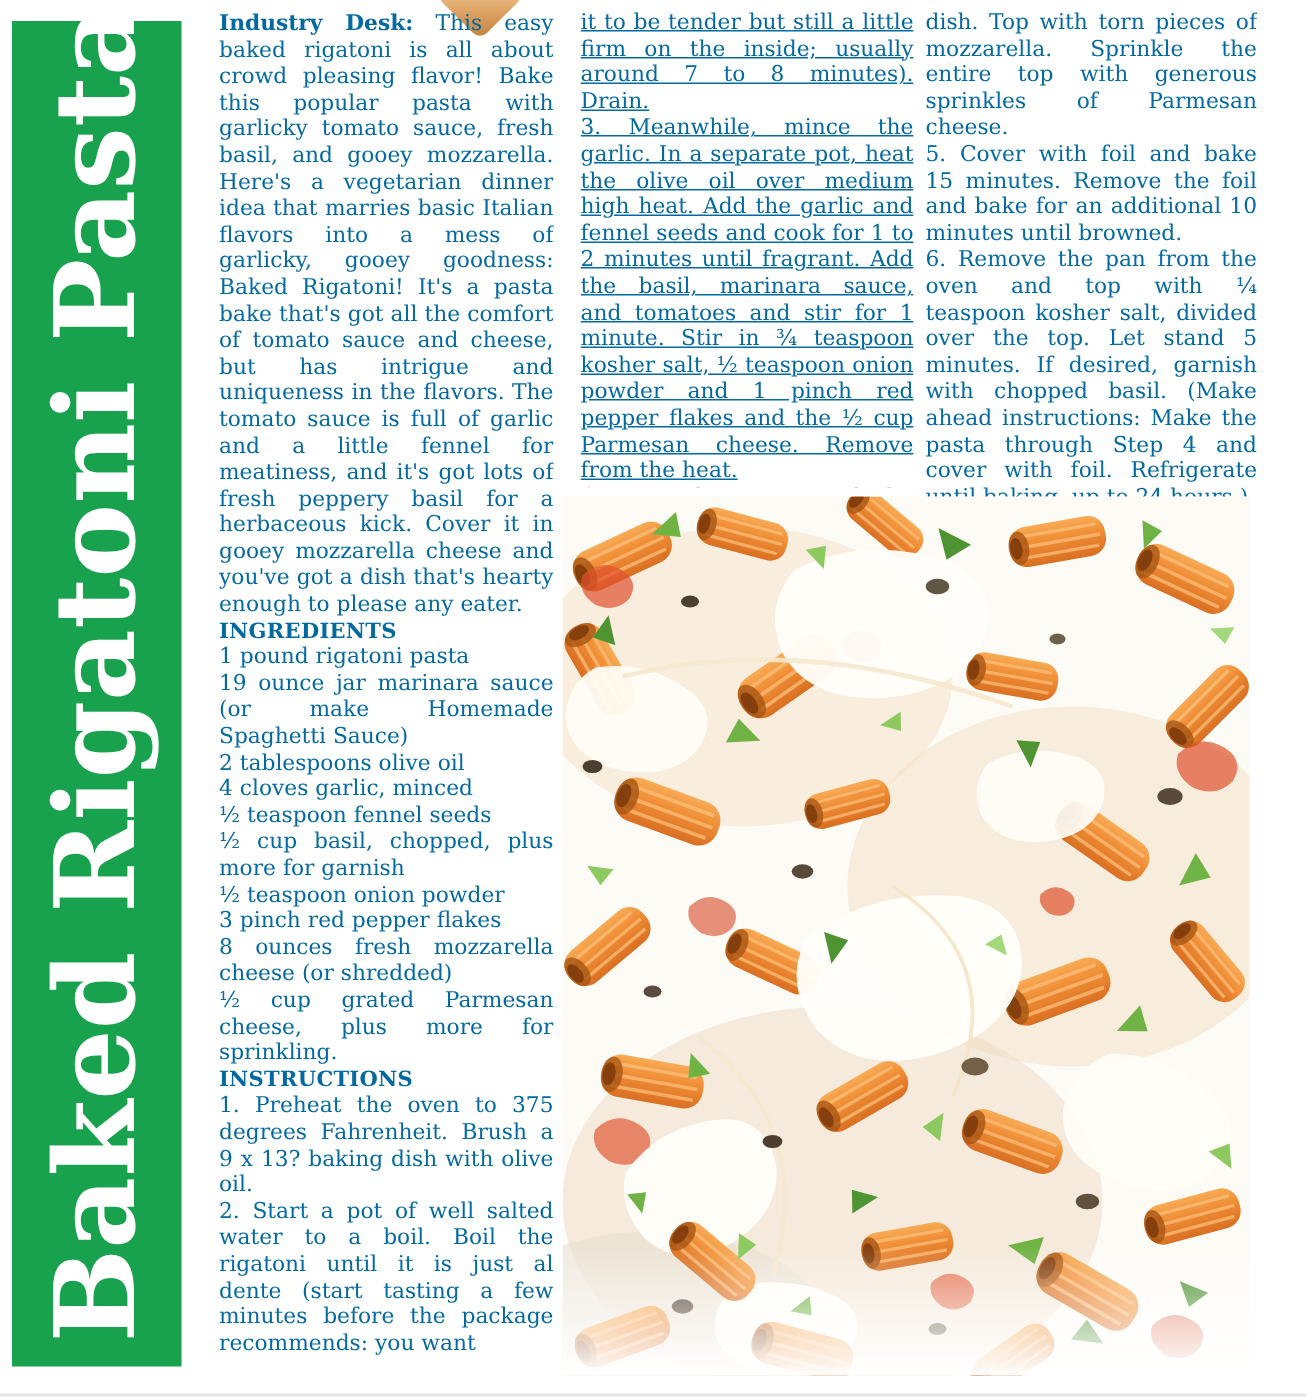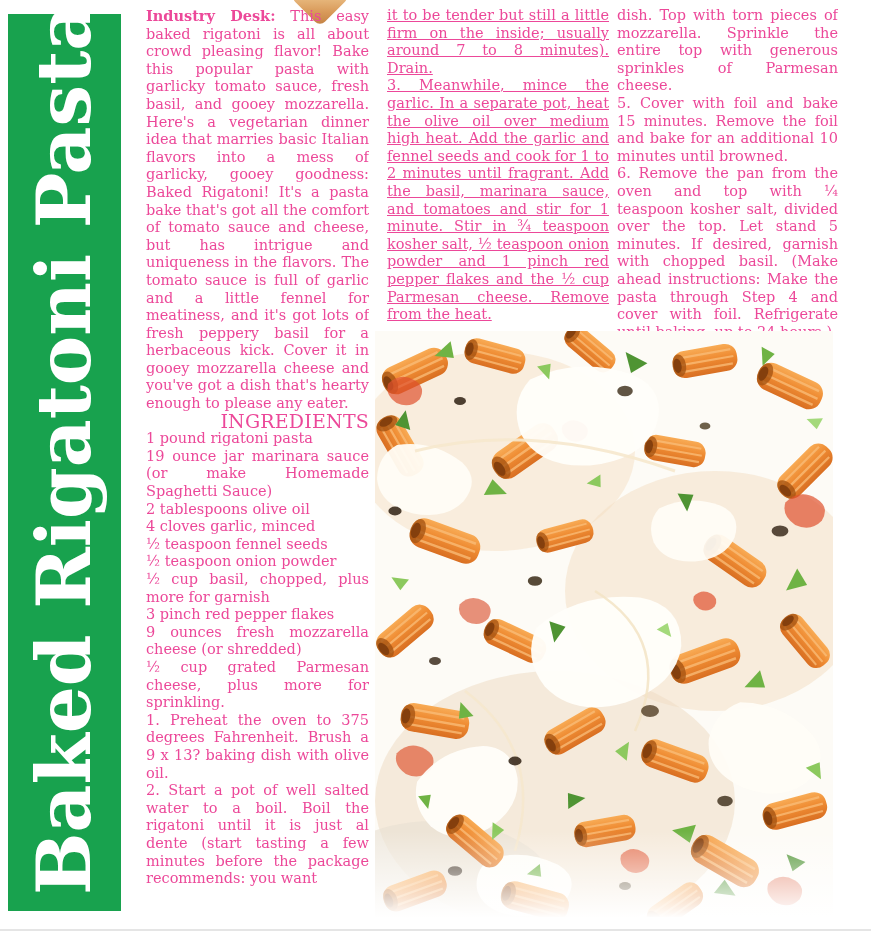--- a/index.html
+++ b/index.html
@@ -21,29 +21,29 @@
     white-space:nowrap;
   }
   
   .bread-fragment {
     position:absolute; left:299px; top:-24px; width:42px; height:42px;
     transform:rotate(45deg); border-radius:7px;
     background:linear-gradient(135deg,#f6e3bd 0%,#ecc289 45%,#d99a5a 75%,#c07f41 100%);
   }
   
   .col {
-    position:absolute; top:7px; text-align:justify; color:#ec4899;
+    position:absolute; top:7px; text-align:justify; color:#0369a1;
     font-size:14.5px; line-height:17.6px; overflow:hidden;
   }
   .col p { margin:0; }
   .col1 { left:146px; width:223px; height:900px; }
   .col2 { left:387px; width:222px; height:318px;text-decoration:underline; }
   .col3 { left:617px; width:221px; height:330px; }
   .head {
-    font-weight:400; font-size:19px; letter-spacing:.2px; text-align:right;
+    font-weight:700; font-size:14px; letter-spacing:.2px; text-align:left;
   }
   .lead { font-weight:700; }
   
   .photo {
     position:absolute; left:375px; top:331px; width:458px; height:586px;
     overflow:hidden; background:#fdfbf7;
   }
   .photo svg { display:block; }
   .bottom-rule {
     position:absolute; left:0; top:929px; width:871px; height:2px;
@@ -62,25 +62,26 @@
   <div class="bread-fragment"></div>
 
   <div class="col col1">
     <p><span class="lead">Industry Desk:</span> <span>This easy baked rigatoni is all about crowd pleasing flavor! Bake this popular pasta with garlicky tomato sauce, fresh basil, and gooey mozzarella. Here's a vegetarian dinner idea that marries basic Italian flavors into a mess of garlicky, gooey goodness: Baked Rigatoni! It's a pasta bake that's got all the comfort of tomato sauce and cheese, but has intrigue and uniqueness in the flavors. The tomato sauce is full of garlic and a little fennel for meatiness, and it's got lots of fresh peppery basil for a herbaceous kick. Cover it in gooey mozzarella cheese and you've got a dish that's hearty enough to please any eater.</span></p>
     <p class="head">INGREDIENTS</p>
     <p>1 pound rigatoni pasta</p>
     <p>19 ounce jar marinara sauce (or make Homemade Spaghetti Sauce)</p>
     <p>2 tablespoons olive oil</p>
     <p>4 cloves garlic, minced</p>
     <p>½ teaspoon fennel seeds</p>
+    <p>½ cup basil, chopped, plus more for garnish</p>
     <p>½ teaspoon onion powder</p>
-    <p>½ cup basil, chopped, plus more for garnish</p>
     <p>3 pinch red pepper flakes</p>
-    <p>9 ounces fresh mozzarella cheese (or shredded)</p>
+    <p>8 ounces fresh mozzarella cheese (or shredded)</p>
     <p>½ cup grated Parmesan cheese, plus more for sprinkling.</p>
+    <p class="head">INSTRUCTIONS</p>
     <p>1. Preheat the oven to 375 degrees Fahrenheit. Brush a 9 x 13? baking dish with olive oil.</p>
     <p>2. Start a pot of well salted water to a boil. Boil the rigatoni until it is just al dente (start tasting a few minutes before the package recommends: you want</p>
   </div>
 
   <div class="col col2">
     <p>it to be tender but still a little firm on the inside; usually around 7 to 8 minutes). Drain.</p>
     <p>3. Meanwhile, mince the garlic. In a separate pot, heat the olive oil over medium high heat. Add the garlic and fennel seeds and cook for 1 to 2 minutes until fragrant. Add the basil, marinara sauce, and tomatoes and stir for 1 minute. Stir in ¾ teaspoon kosher salt, ½ teaspoon onion powder and 1 pinch red pepper flakes and the ½ cup Parmesan cheese. Remove from the heat.</p>
     <p>4. Pour the sauce and the drained pasta into the baking</p>
   </div>
 

